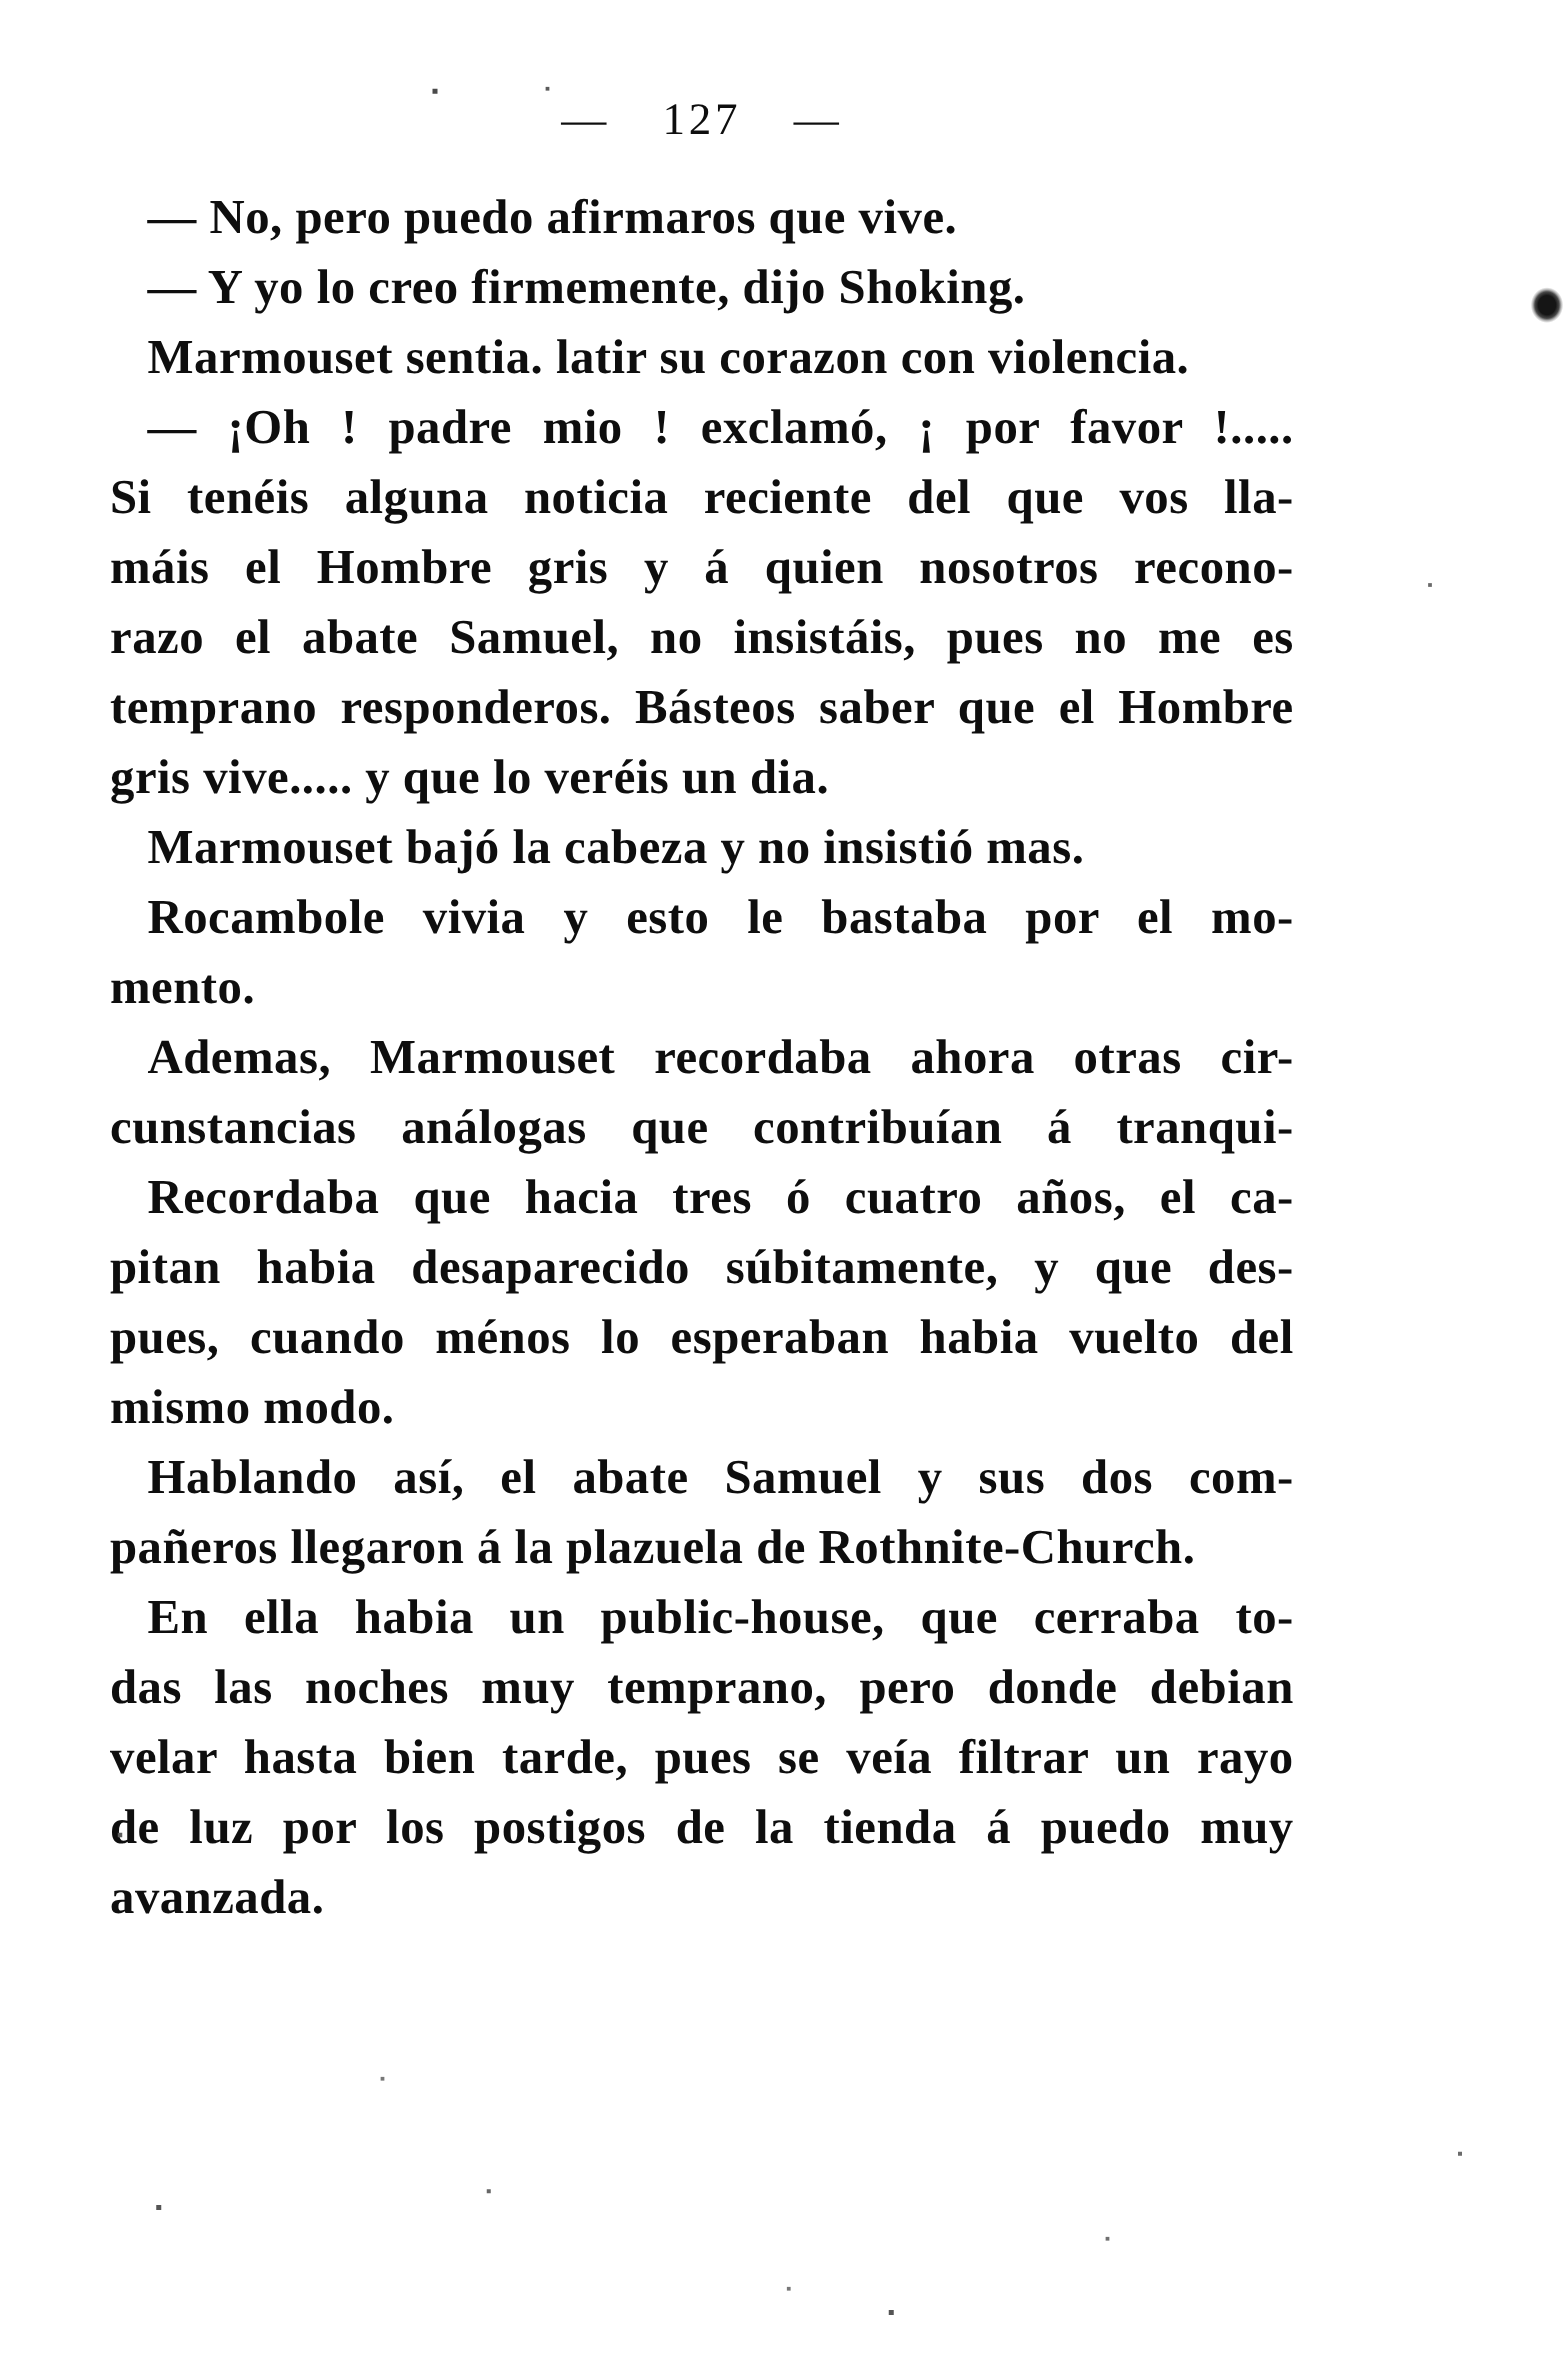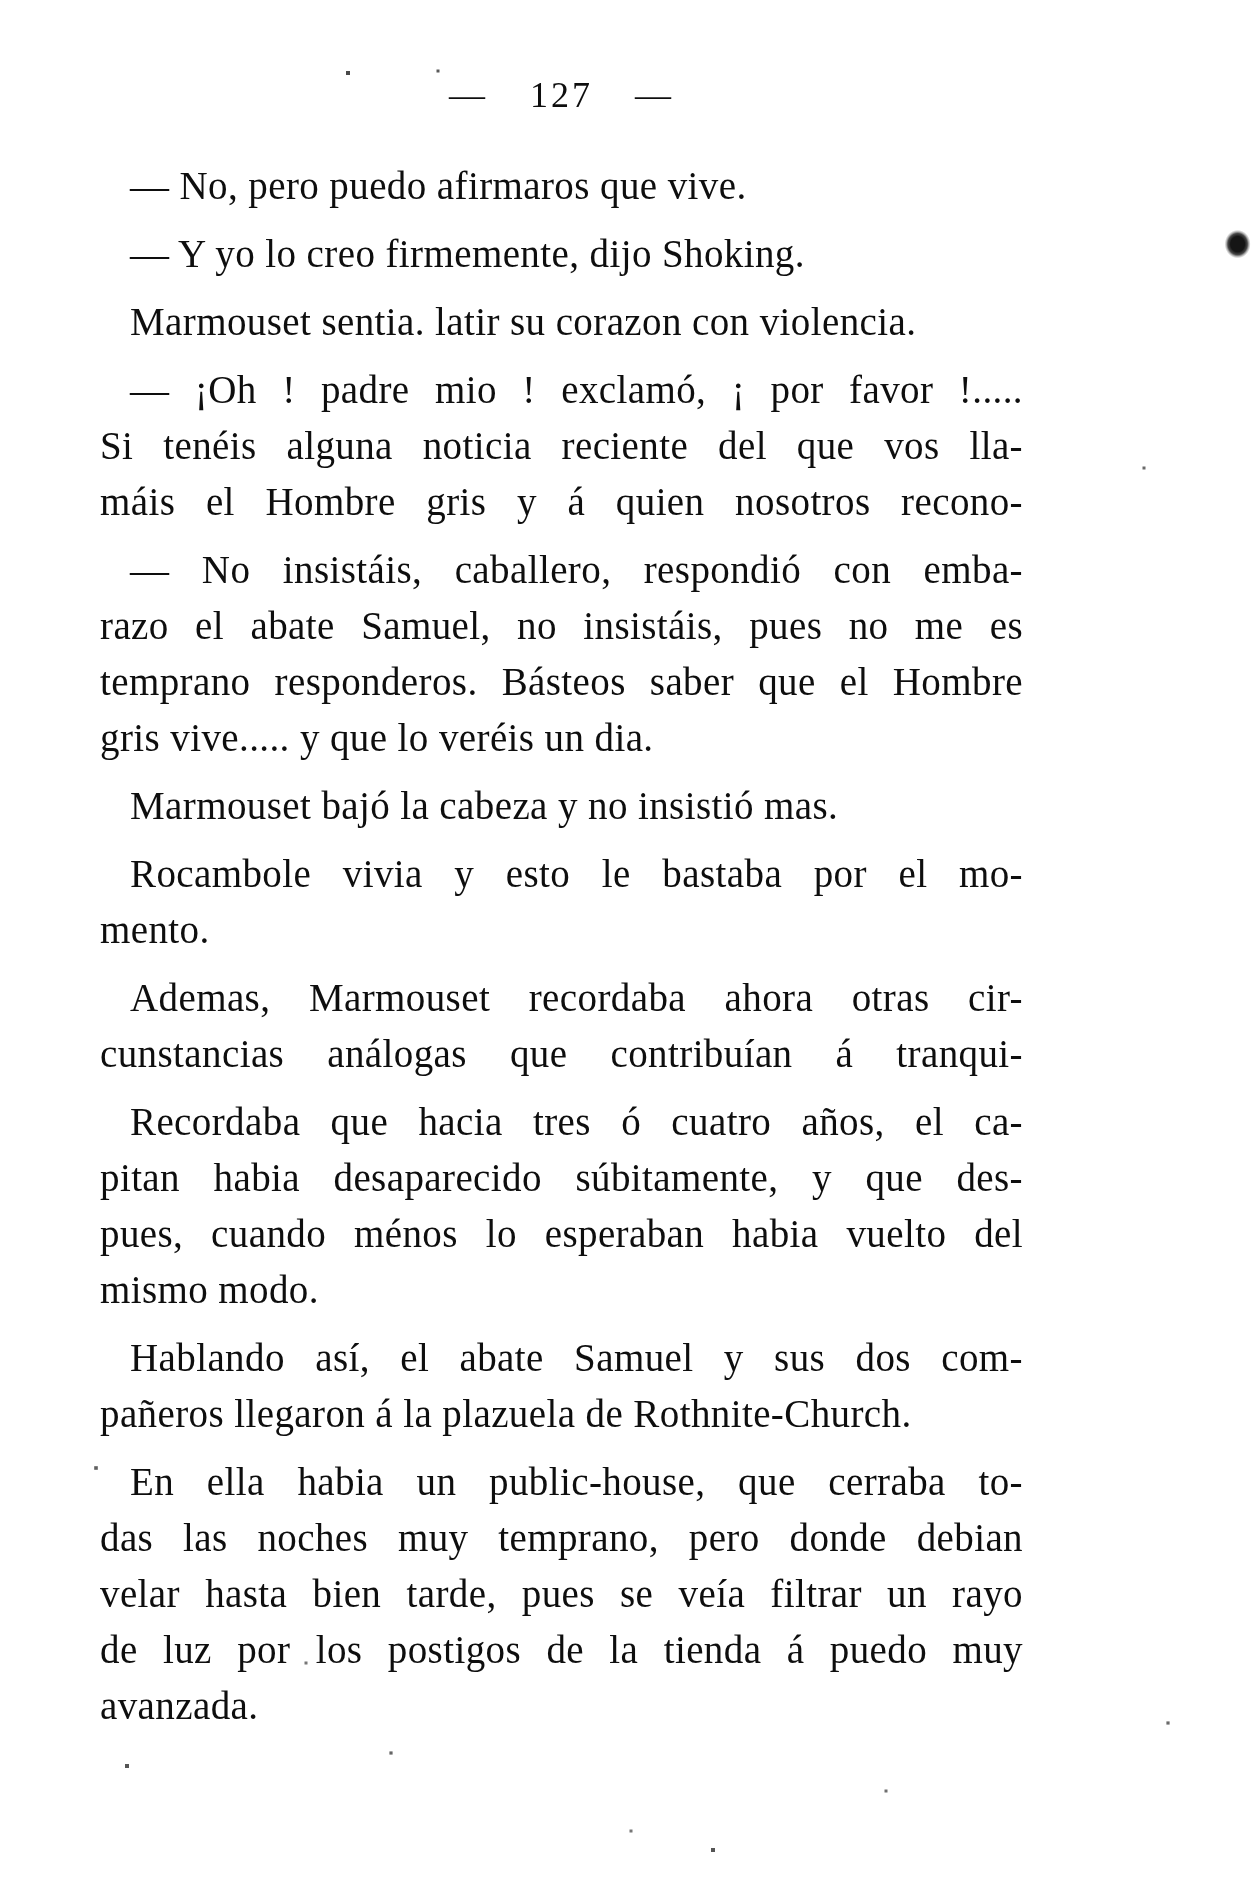--- a/index.html
+++ b/index.html
@@ -30,21 +30,21 @@
   }
   .text-block {
     position: absolute;
     top: 146px;
     left: 88px;
     width: 947px;
     font-size: 39px;
     line-height: 56px;
     letter-spacing: 0.4px;
   }
-  .para { margin: 12px; }
+  .para { margin: 0; font-weight: bold; }
   .line {
     text-align: justify;
     text-align-last: left;
     white-space: normal;
   }
   .line.just { text-align-last: justify; }
   .line.first { text-indent: 30px; }
   .ink-blot {
     position: absolute;
     left: 1220px;
@@ -90,21 +90,20 @@
       </div>
       <div class="para">
         <div class="line first">Marmouset sentia. latir su corazon con violencia.</div>
       </div>
       <div class="para">
         <div class="line first just">— ¡Oh ! padre mio ! exclamó, ¡ por favor !.....</div>
         <div class="line just">Si tenéis alguna noticia reciente del que vos lla-</div>
         <div class="line just">máis el Hombre gris y á quien nosotros recono-</div>
       </div>
       <div class="para">
-        <div class="line first just">— No insistáis, caballero, respondió con emba-</div>
         <div class="line just">razo el abate Samuel, no insistáis, pues no me es</div>
         <div class="line just">temprano responderos. Básteos saber que el Hombre</div>
         <div class="line">gris vive..... y que lo veréis un dia.</div>
       </div>
       <div class="para">
         <div class="line first">Marmouset bajó la cabeza y no insistió mas.</div>
       </div>
       <div class="para">
         <div class="line first just">Rocambole vivia y esto le bastaba por el mo-</div>
         <div class="line">mento.</div>

